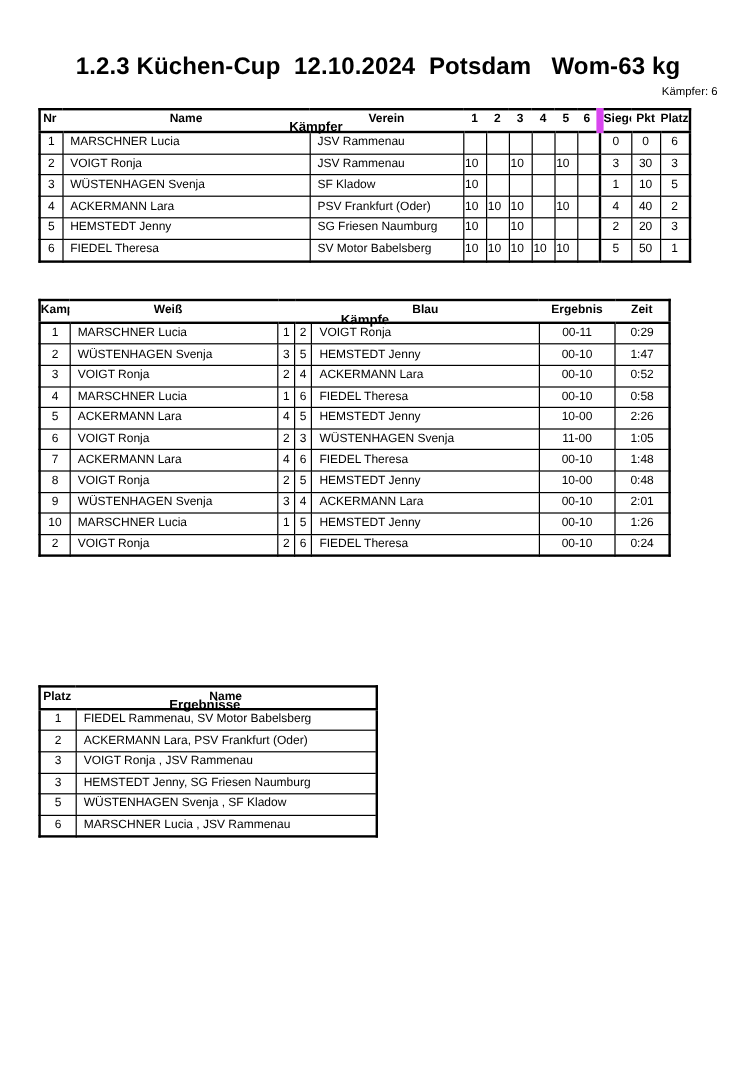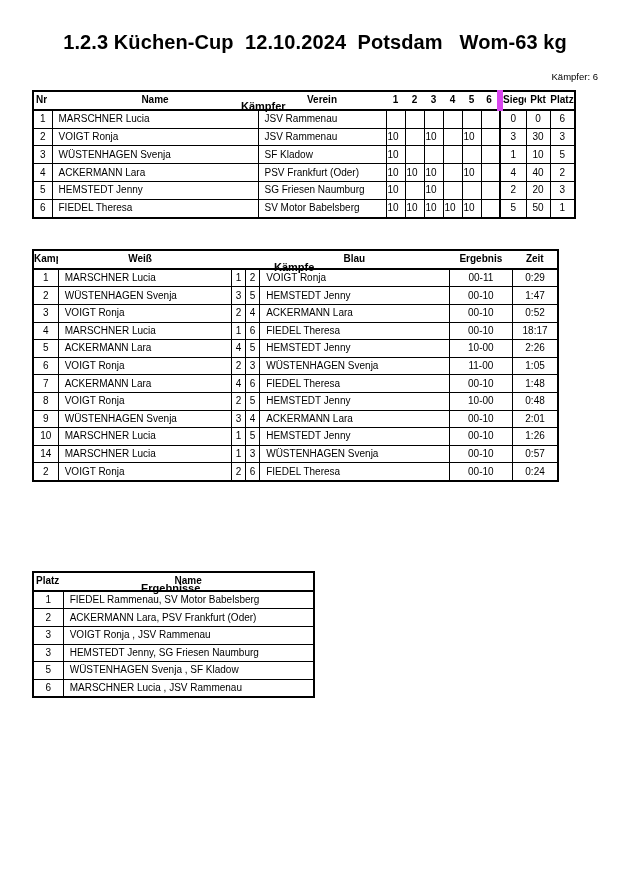--- a/index.html
+++ b/index.html
@@ -1,21 +1,21 @@
 <!DOCTYPE html>
 <html><head>
 <meta charset="utf-8">
 <style>
   html, body { margin: 0; padding: 0; background: #ffffff; }
   body {
     width: 630px; height: 891px; position: relative; overflow: hidden;
     font-family: "Liberation Sans", sans-serif; color: #000;
   }
   .title {
-    position: absolute; left: 0; top: 31px; width: 630px; text-align: center;
+    position: absolute; left: 0; top: 45px; width: 630px; text-align: center;
     font-weight: bold; font-size: 20px; white-space: pre; letter-spacing: 0.1px;
   }
   .title span { display: inline-block; }
   .sub-label {
     position: absolute; font-weight: bold; font-size: 11px; margin-top: 31px;
   }
   .count-label {
     position: absolute; right: 32px; top: 71px; font-size: 9.5px;
   }
   table {
@@ -164,21 +164,21 @@
         <td class="l" style="padding-left:1px">10</td>
         <td class="l" style="padding-left:1px">10</td>
         <td class="l" style="padding-left:1px"></td>
         <td class="c sep">5</td>
         <td class="c">50</td>
         <td class="c">1</td>
       </tr>
     </tbody>
 </table>
 
-<div class="sub-label" style="left:274px; top:230px;">Kämpfe</div>
+<div class="sub-label" style="left:284px; top:230px;">Kämpfe</div>
 
 <table id="bouts" class="outer">
   <colgroup>
     <col style="width:25px">
       <col style="width:172px">
       <col style="width:14px">
       <col style="width:14px">
     <col style="width:188px">
       <col style="width:63px">
       <col style="width:45px">
@@ -222,21 +222,21 @@
         <td class="c">00-10</td>
         <td class="c">0:52</td>
       </tr>
       <tr>
         <td class="c">4</td>
         <td class="l">MARSCHNER Lucia</td>
         <td class="c">1</td>
         <td class="c">6</td>
         <td class="l">FIEDEL Theresa</td>
         <td class="c">00-10</td>
-        <td class="c">18:17</td>
+        <td class="c">0:58</td>
       </tr>
       <tr>
         <td class="c">5</td>
         <td class="l">ACKERMANN  Lara</td>
         <td class="c">4</td>
         <td class="c">5</td>
         <td class="l">HEMSTEDT Jenny</td>
         <td class="c">10-00</td>
         <td class="c">2:26</td>
       </tr>
@@ -277,29 +277,20 @@
         <td class="c">2:01</td>
       </tr>
       <tr>
         <td class="c">10</td>
         <td class="l">MARSCHNER Lucia</td>
         <td class="c">1</td>
         <td class="c">5</td>
         <td class="l">HEMSTEDT Jenny</td>
         <td class="c">00-10</td>
         <td class="c">1:26</td>
-      </tr>
-      <tr>
-        <td class="c">14</td>
-        <td class="l">MARSCHNER Lucia</td>
-        <td class="c">1</td>
-        <td class="c">3</td>
-        <td class="l">WÜSTENHAGEN  Svenja</td>
-        <td class="c">00-10</td>
-        <td class="c">0:57</td>
       </tr>
       <tr>
         <td class="c">2</td>
         <td class="l">VOIGT Ronja</td>
         <td class="c">2</td>
         <td class="c">6</td>
         <td class="l">FIEDEL Theresa</td>
         <td class="c">00-10</td>
         <td class="c">0:24</td>
       </tr>

